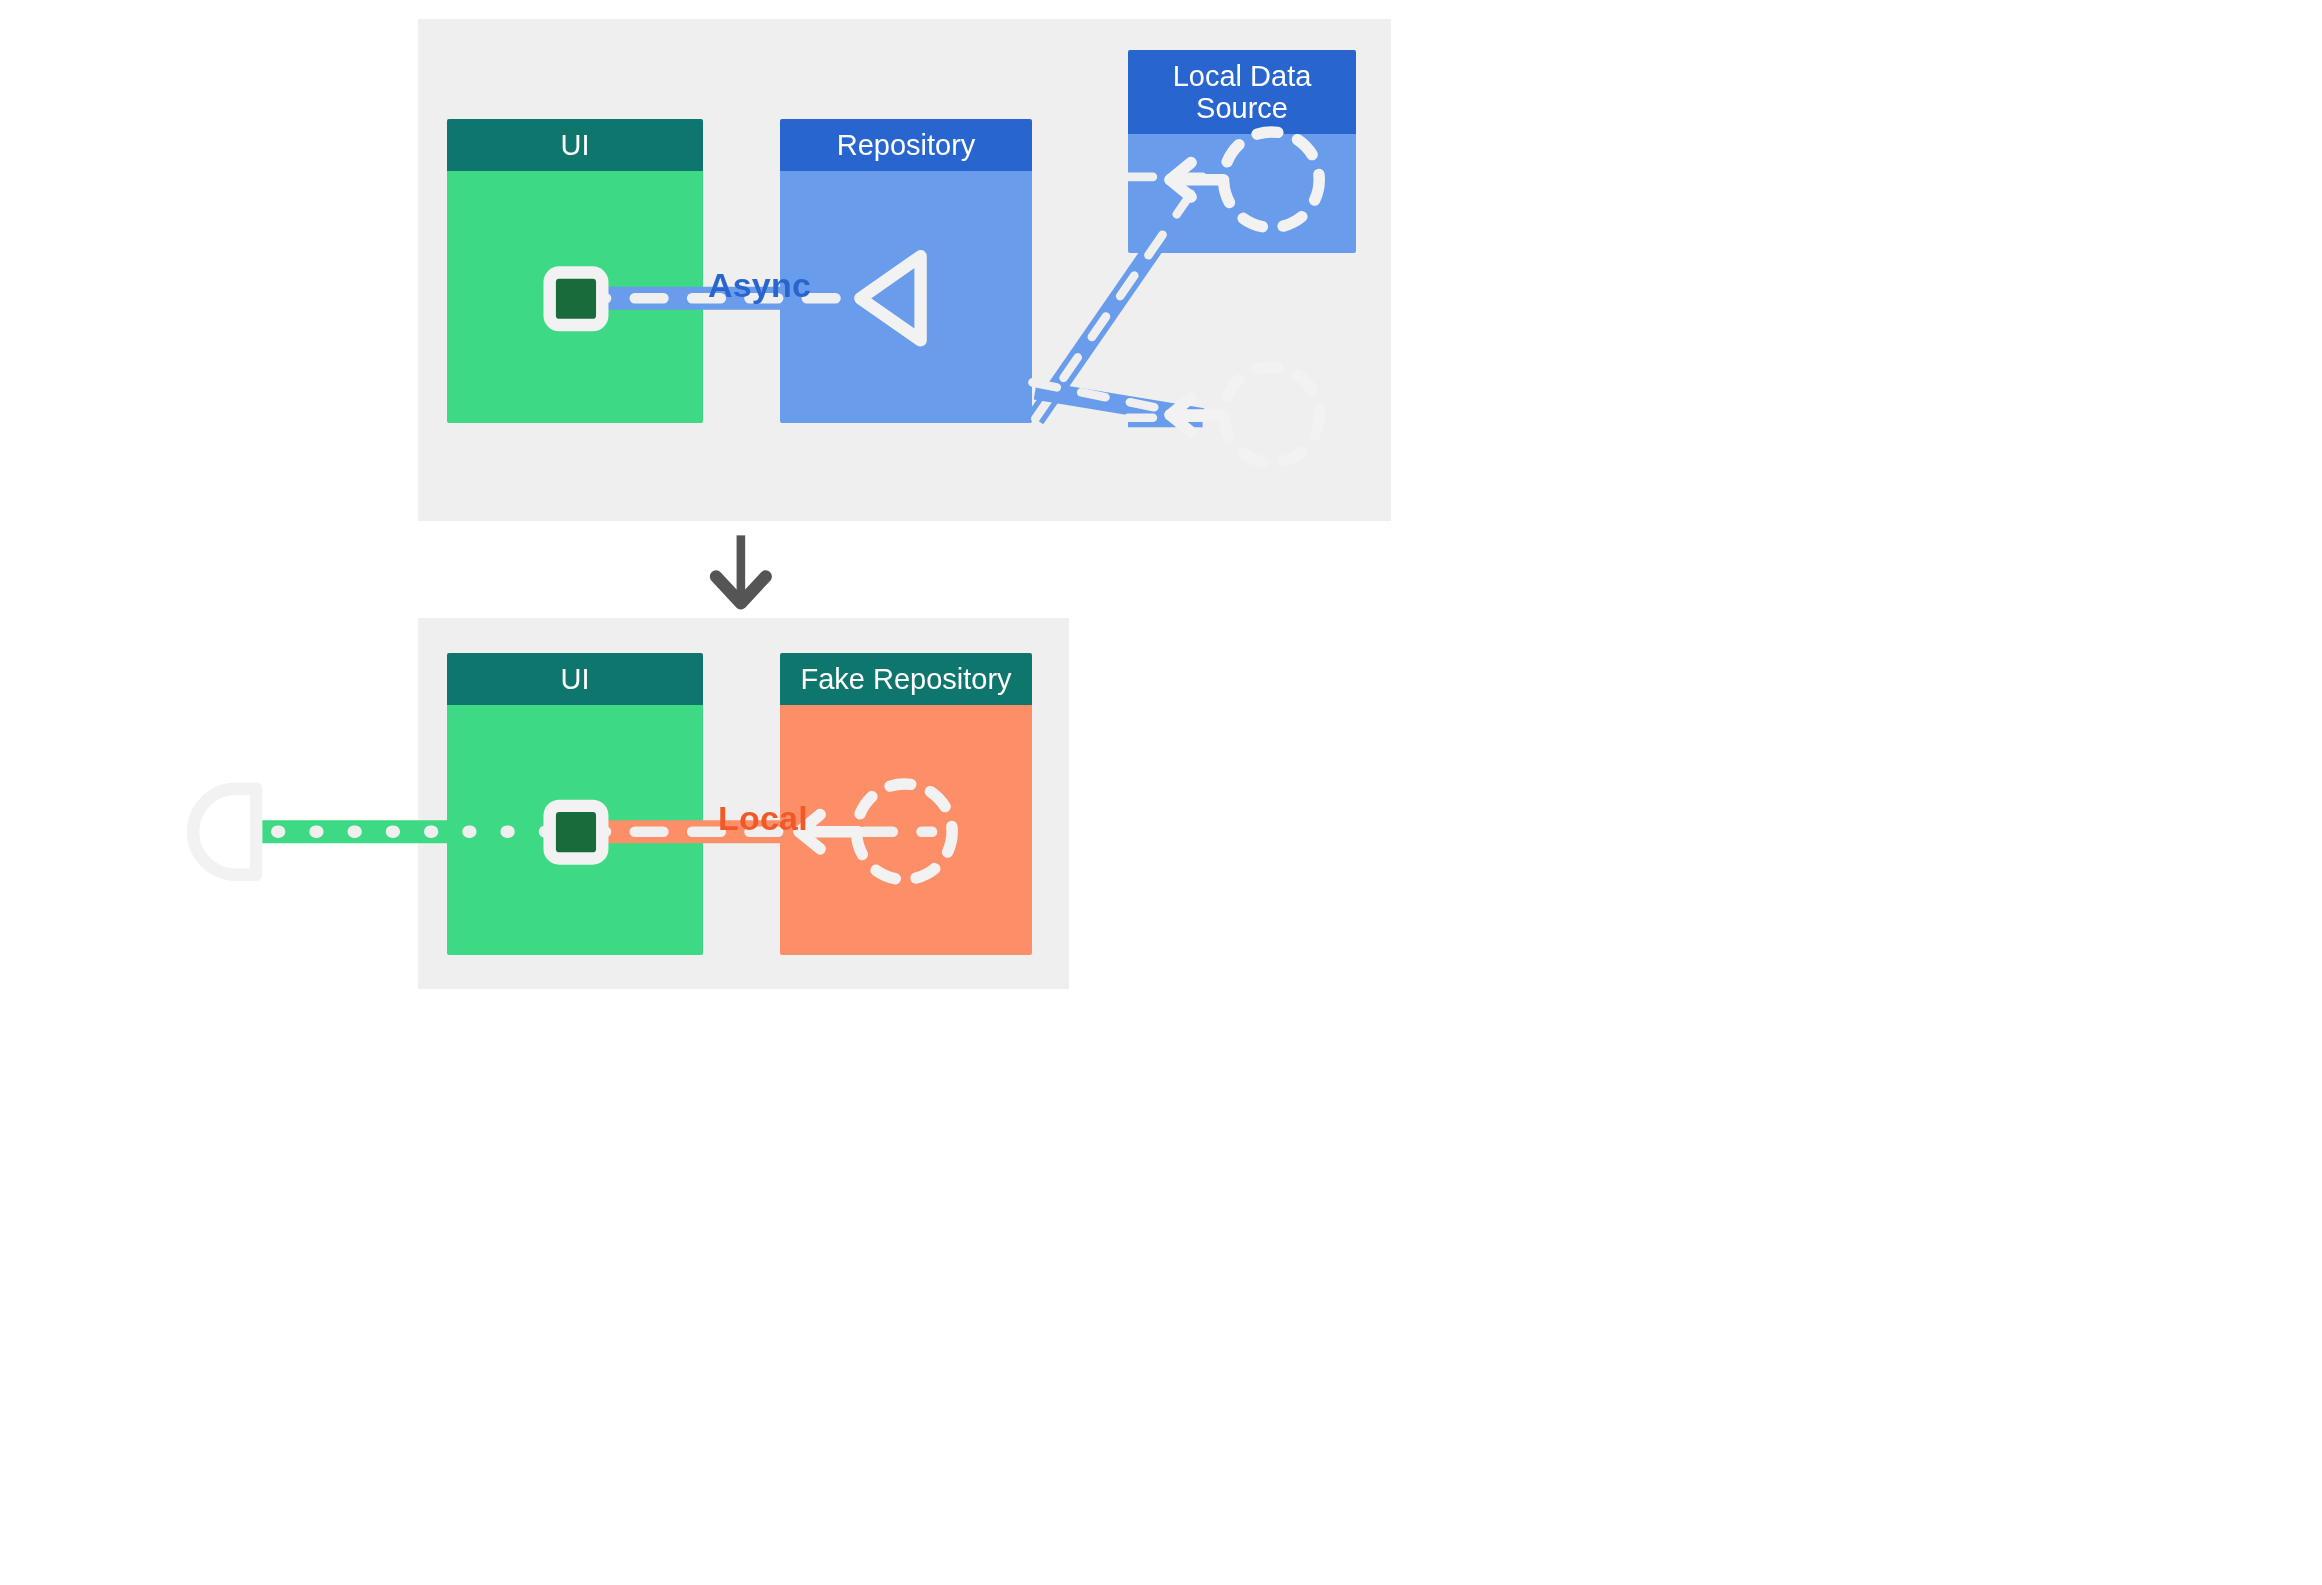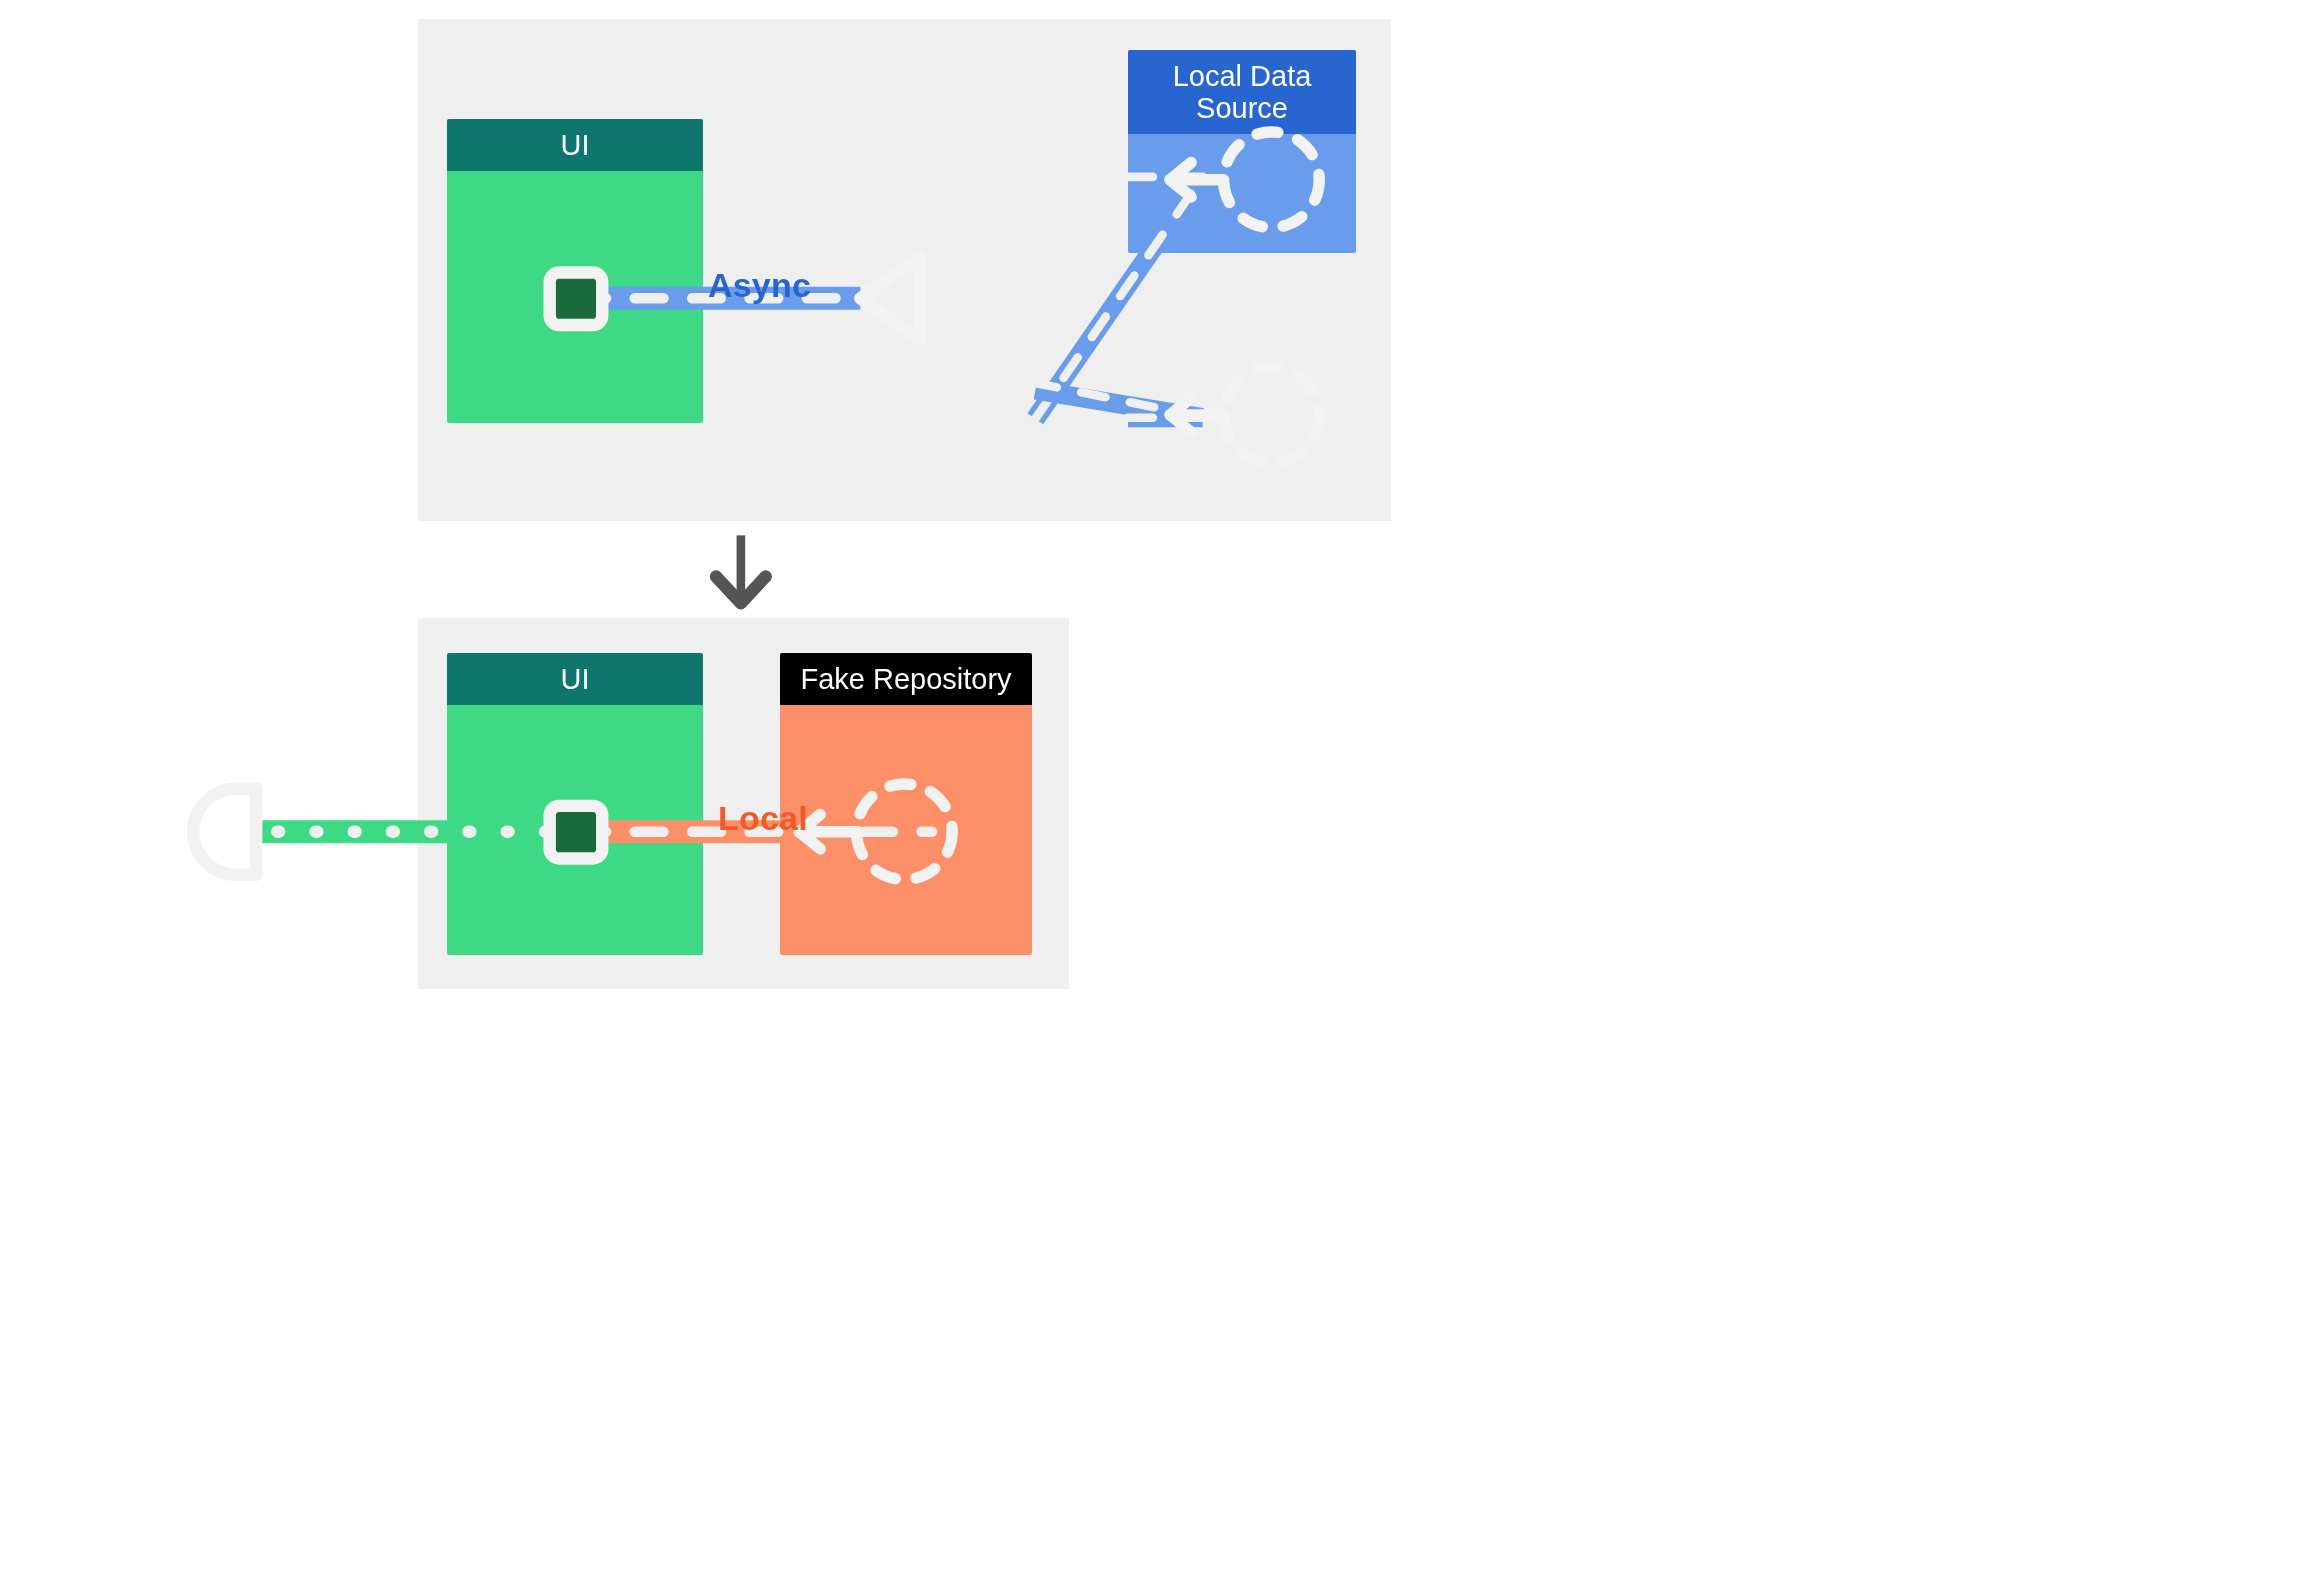--- a/index.html
+++ b/index.html
@@ -14,21 +14,21 @@
   .card{position:absolute;border-radius:2px;overflow:hidden;
         display:flex;flex-direction:column;}
   .card .hdr{width:100%;box-sizing:border-box;padding:9.6px 11.5px;
         text-align:center;color:#ffffff;font-size:29px;line-height:32.5px;
         font-weight:400;display:flex;align-items:center;justify-content:center;}
   .card .body{flex:1 1 auto;width:100%;position:relative;}
 
   
   .c-green .hdr{background:#0f766e;}  .c-green .body{background:#3dd984;}
   .c-blue  .hdr{background:#2865ce;}  .c-blue  .body{background:#6a9cec;}
-  .c-orange .hdr{background:#000000;} .c-orange .body{background:#fc8e68;}
+  .c-orange .hdr{background:#0f766e;} .c-orange .body{background:#fc8e68;}
   .c-gray  .hdr{background:#808080;}  .c-gray  .body{background:#b0b0b0;}
 
   
   #card-ui-top   {left:447px;top:119px;width:256px;height:304px;}
   #card-repo     {left:780px;top:119px;width:252px;height:304px;}
   #card-local    {left:1128px;top:50px;width:228px;height:203px;}
   #card-remote   {left:1128px;top:284px;width:228px;height:206px;}
   
   #card-test     {left:124px;top:653px;width:256px;height:302px;}
   #card-ui-bot   {left:447px;top:653px;width:256px;height:302px;}
@@ -49,20 +49,24 @@
 <div class="stage">
 
   <div class="panel" id="panel-top"></div>
   <div class="panel" id="panel-bottom"></div>
 
   <div class="card c-green" id="card-ui-top">
     <div class="hdr">UI</div>
     <div class="body"></div>
   </div>
 
+  <div class="card c-blue" id="card-repo">
+    <div class="hdr">Repository</div>
+    <div class="body"></div>
+  </div>
 
   <div class="card c-blue" id="card-local">
     <div class="hdr">Local Data Source</div>
     <div class="body"></div>
   </div>
 
 
 
   <div class="card c-green" id="card-ui-bot">
     <div class="hdr">UI</div>

